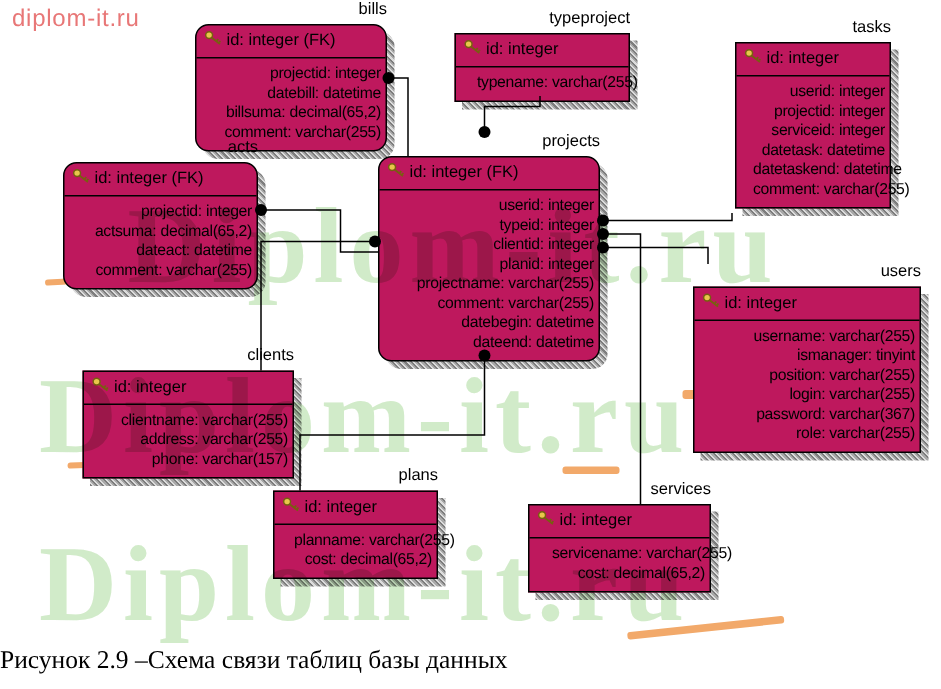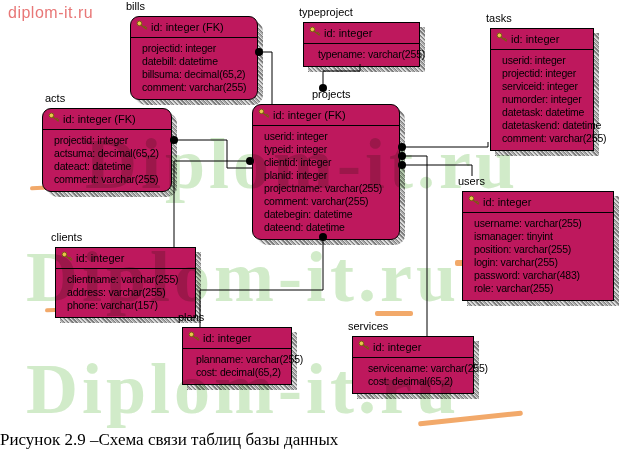--- a/index.html
+++ b/index.html
@@ -1,21 +1,21 @@
 <!DOCTYPE html>
 <html><head>
 <meta charset="utf-8">
 <style>
   html,body { margin:0; padding:0; background:#fff; }
   .stage {
     position:relative; width:627px; height:459px; background:#fff;
     font-family:"Liberation Sans", sans-serif; overflow:hidden;
   }
   
-  .tbl { position:absolute; z-index:4; }
+  .tbl { position:absolute; z-index:4;text-align:right; }
   .tbl-label {
     font-size:11px; line-height:13px; color:#000; margin:0 0 3px -4px; white-space:nowrap;
   }
   .projects-pos .tbl-label { margin-left:60px; }
   .box-wrap { position:relative; }
   .box-wrap::before { 
     content:""; position:absolute; left:5px; top:5px; right:-5px; bottom:-5px;
     background:repeating-linear-gradient(45deg,#7d7d7d 0 1px,#dcdcdc 1px 2px,#a9a9a9 2px 3px);
   }
   .rounded .box-wrap::before { border-radius:10px; }
@@ -134,21 +134,20 @@
         <span class="key"><svg width="12" height="11" viewBox="0 0 12 11">
                 <circle cx="3.4" cy="3.4" r="2.3" fill="#e9c64b" stroke="#77600f" stroke-width="1"></circle>
                 <path d="M5 5 L10.6 9.4 M8.2 7.6 l1.3-1.6 M9.7 8.8 l1.2-1.5" stroke="#77600f" stroke-width="1.2"></path>
               </svg></span>
         <span>id: integer</span>
       </div>
       <div class="tbl-fields">
         <div class="fld">userid: integer</div>
         <div class="fld">projectid: integer</div>
         <div class="fld">serviceid: integer</div>
-        <div class="fld">numorder: integer</div>
         <div class="fld">datetask: datetime</div>
         <div class="fld">datetaskend: datetime</div>
         <div class="fld">comment: varchar(255)</div>
       </div>
     </div>
       </div>
   </div>
 
   <div class="tbl rounded" style="left:42px;top:92px;width:130px;">
     <div class="tbl-label" style="margin-left:3px;">acts</div>
@@ -205,21 +204,21 @@
                 <circle cx="3.4" cy="3.4" r="2.3" fill="#e9c64b" stroke="#77600f" stroke-width="1"></circle>
                 <path d="M5 5 L10.6 9.4 M8.2 7.6 l1.3-1.6 M9.7 8.8 l1.2-1.5" stroke="#77600f" stroke-width="1.2"></path>
               </svg></span>
         <span>id: integer</span>
       </div>
       <div class="tbl-fields">
         <div class="fld">username: varchar(255)</div>
         <div class="fld">ismanager: tinyint</div>
         <div class="fld">position: varchar(255)</div>
         <div class="fld">login: varchar(255)</div>
-        <div class="fld">password: varchar(483)</div>
+        <div class="fld">password: varchar(367)</div>
         <div class="fld">role: varchar(255)</div>
       </div>
     </div>
       </div>
   </div>
 
   <div class="tbl" style="left:55px;top:231px;width:141px;">
     <div class="tbl-label">clients</div>
     <div class="box-wrap">
         <div class="tbl-box">

